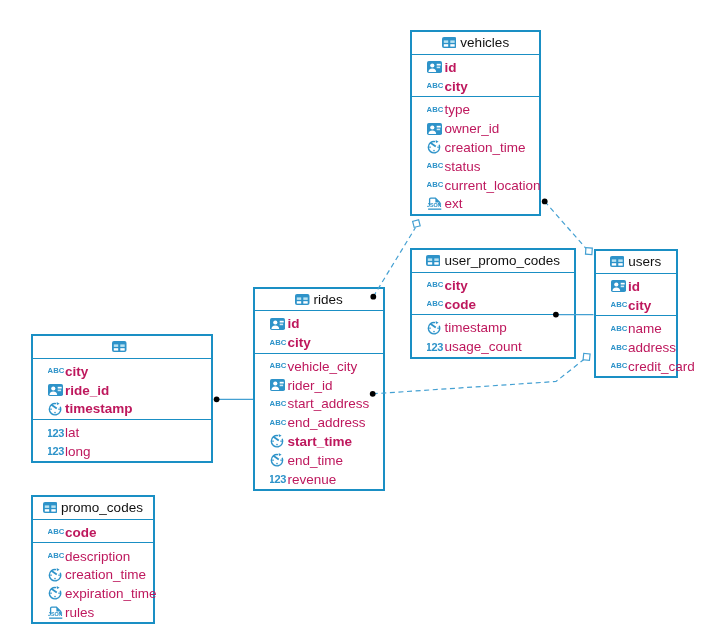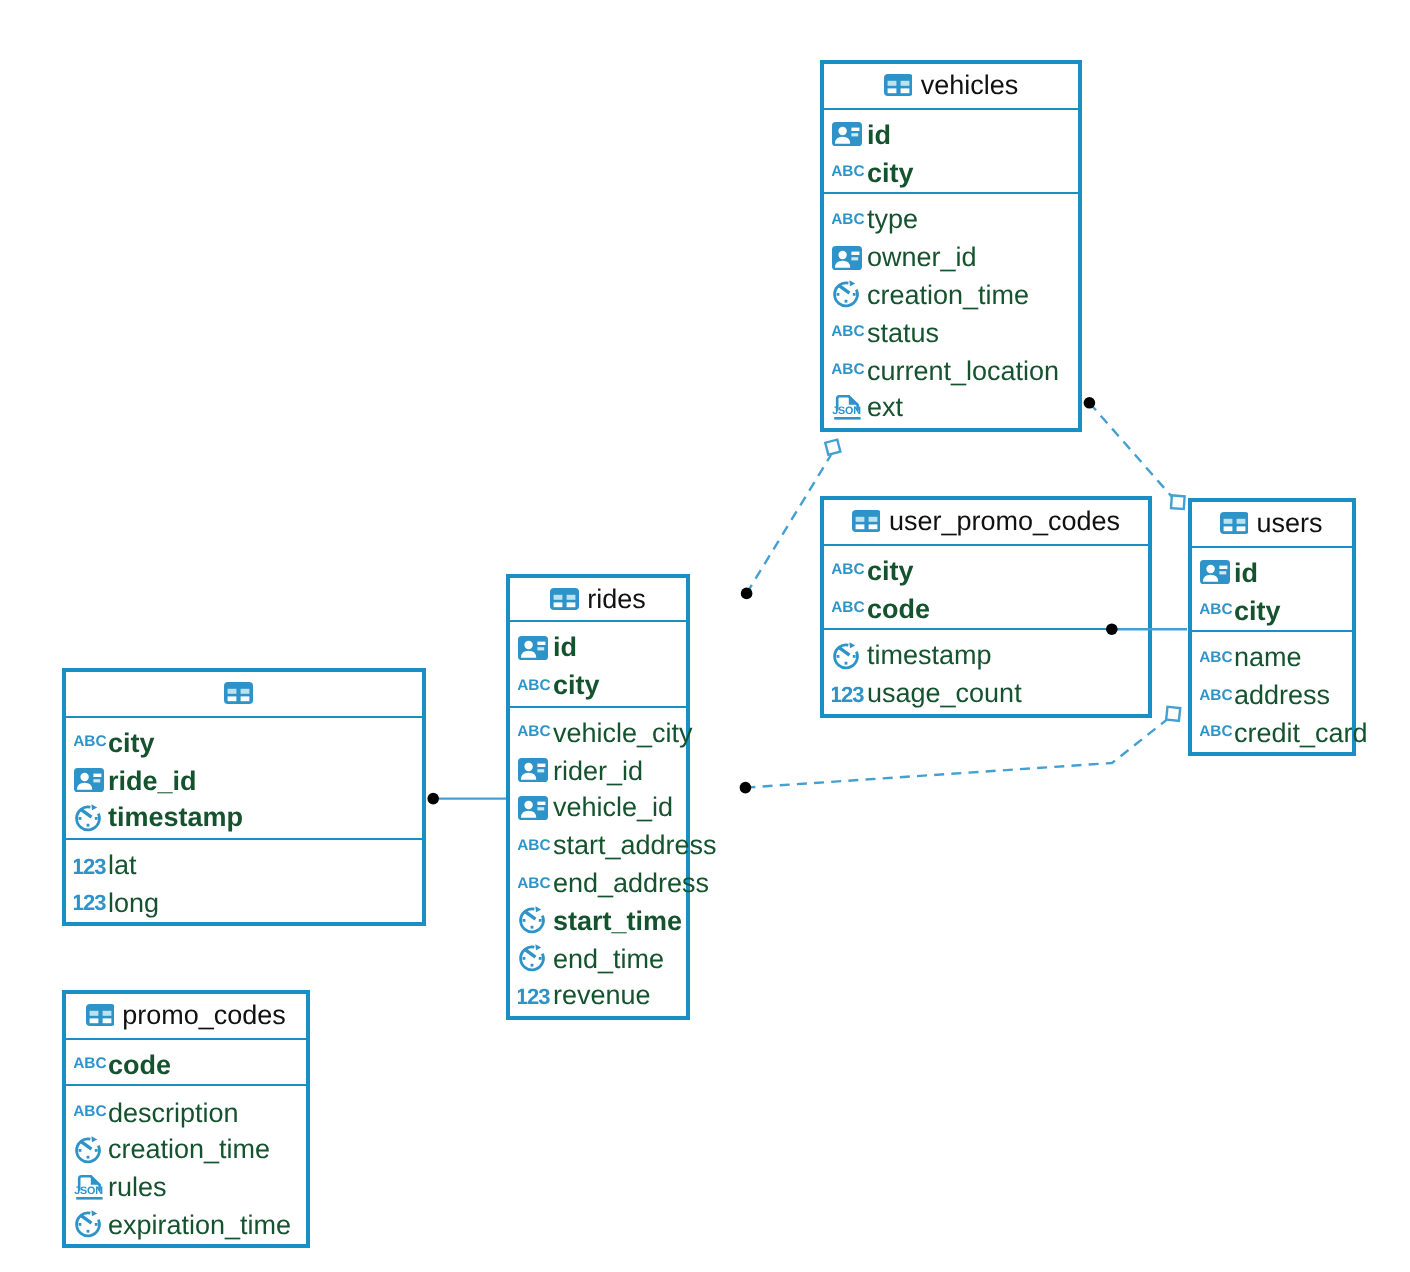--- a/index.html
+++ b/index.html
@@ -2,21 +2,21 @@
 <html><head><meta charset="utf-8">
 <style>
 html,body{margin:0;padding:0;}
 body{width:705px;height:636px;position:relative;background:#fff;font-family:"Liberation Sans",sans-serif;overflow:hidden;}
 .tbl{position:absolute;background:#fff;border:2px solid #1a8fc4;box-sizing:border-box;}
 .hdr{height:21.5px;display:flex;align-items:center;justify-content:center;border-bottom:1px solid #1a8fc4;font-size:13.5px;color:#111111;}
 .hdr svg{margin-right:4px;flex:none;}
 .hnm{white-space:nowrap;}
 .sec{padding:3.4px 0 0.6px 0;}
 .sec + .sec{border-top:1px solid #1a8fc4;}
-.row{height:18.8px;display:flex;align-items:center;padding-left:4px;font-size:13.5px;color:#14532d;white-space:nowrap;}
+.row{height:18.8px;display:flex;align-items:center;padding-left:15px;font-size:13.5px;color:#be185d;white-space:nowrap;}
 .ic{width:17.5px;flex:none;display:flex;align-items:center;}
 .ov{position:absolute;left:0;top:0;pointer-events:none;}
 </style></head>
 <body>
 <div class="tbl" style="left:410px;top:30px;width:131px">
 <div class="hdr">
       <svg width="14.5" height="11" viewBox="0 0 14.5 11">
         <rect width="14.5" height="11" rx="2" fill="#2e93c9"></rect>
         <rect x="1.8" y="3.4" width="4.4" height="2.5" fill="#b9e3f2"></rect>
         <rect x="8.3" y="3.4" width="4.4" height="2.5" fill="#b9e3f2"></rect>
@@ -216,21 +216,21 @@
       <div class="row" style="font-weight:400">
         <span class="ic">
           <svg width="16.5" height="10" viewBox="0 0 16.5 10">
             <text x="-0.4" y="6.9" font-family="Liberation Sans, sans-serif" font-size="7.7" font-weight="bold" fill="#2e93c9" letter-spacing="0">ABC</text>
           </svg>
         </span>
         <span class="nm">credit_card</span>
       </div>
     </div>
 </div>
-<div class="tbl" style="left:253px;top:286.5px;width:92px">
+<div class="tbl" style="left:253px;top:286.5px;width:132px">
 <div class="hdr">
       <svg width="14.5" height="11" viewBox="0 0 14.5 11">
         <rect width="14.5" height="11" rx="2" fill="#2e93c9"></rect>
         <rect x="1.8" y="3.4" width="4.4" height="2.5" fill="#b9e3f2"></rect>
         <rect x="8.3" y="3.4" width="4.4" height="2.5" fill="#b9e3f2"></rect>
         <rect x="1.8" y="7.2" width="4.4" height="2.4" fill="#ffffff"></rect>
         <rect x="8.3" y="7.2" width="4.4" height="2.4" fill="#ffffff"></rect>
       </svg>
       <span class="hnm">rides</span>
     </div>
@@ -269,32 +269,20 @@
         <span class="ic">
           <svg width="15" height="12" viewBox="0 0 15 12">
             <rect width="15" height="12" rx="1.8" fill="#2e93c9"></rect>
             <circle cx="5.3" cy="4.5" r="2.1" fill="#fff"></circle>
             <path d="M1.5 10.9 Q1.5 7.4 5.3 7.4 Q9.1 7.4 9.1 10.9 Z" fill="#fff"></path>
             <rect x="9.7" y="2.8" width="4" height="1.7" fill="#fff"></rect>
             <rect x="9.7" y="5.6" width="3.4" height="1.6" fill="#cfe8f4"></rect>
           </svg>
         </span>
         <span class="nm">rider_id</span>
-      </div>
-      <div class="row" style="font-weight:400">
-        <span class="ic">
-          <svg width="15" height="12" viewBox="0 0 15 12">
-            <rect width="15" height="12" rx="1.8" fill="#2e93c9"></rect>
-            <circle cx="5.3" cy="4.5" r="2.1" fill="#fff"></circle>
-            <path d="M1.5 10.9 Q1.5 7.4 5.3 7.4 Q9.1 7.4 9.1 10.9 Z" fill="#fff"></path>
-            <rect x="9.7" y="2.8" width="4" height="1.7" fill="#fff"></rect>
-            <rect x="9.7" y="5.6" width="3.4" height="1.6" fill="#cfe8f4"></rect>
-          </svg>
-        </span>
-        <span class="nm">vehicle_id</span>
       </div>
       <div class="row" style="font-weight:400">
         <span class="ic">
           <svg width="16.5" height="10" viewBox="0 0 16.5 10">
             <text x="-0.4" y="6.9" font-family="Liberation Sans, sans-serif" font-size="7.7" font-weight="bold" fill="#2e93c9" letter-spacing="0">ABC</text>
           </svg>
         </span>
         <span class="nm">start_address</span>
       </div>
       <div class="row" style="font-weight:400">
@@ -440,44 +428,44 @@
           <svg width="14.5" height="14.5" viewBox="0 0 14.5 14.5">
             <path d="M12.17 4.79 A5.7 5.7 0 1 1 8.19 1.62" fill="none" stroke="#2e93c9" stroke-width="1.4"></path>
             <path d="M8.75 6.55 L3.05 2.45" stroke="#2e93c9" stroke-width="1.7"></path>
             <polygon points="8.7,0.1 11.6,1.8 9.0,3.1" fill="#2e93c9"></polygon>
             <rect x="2.3" y="6.5" width="1.4" height="1.4" fill="#2e93c9"></rect>
             <rect x="10.4" y="6.5" width="1.4" height="1.4" fill="#2e93c9"></rect>
             <rect x="6.3" y="9.9" width="1.4" height="1.4" fill="#2e93c9"></rect>
           </svg>
         </span>
         <span class="nm">creation_time</span>
+      </div>
+      <div class="row" style="font-weight:400">
+        <span class="ic">
+          <svg width="14.5" height="14.5" viewBox="0 0 14.5 14.5">
+            <path d="M12.17 4.79 A5.7 5.7 0 1 1 8.19 1.62" fill="none" stroke="#2e93c9" stroke-width="1.4"></path>
+            <path d="M8.75 6.55 L3.05 2.45" stroke="#2e93c9" stroke-width="1.7"></path>
+            <polygon points="8.7,0.1 11.6,1.8 9.0,3.1" fill="#2e93c9"></polygon>
+            <rect x="2.3" y="6.5" width="1.4" height="1.4" fill="#2e93c9"></rect>
+            <rect x="10.4" y="6.5" width="1.4" height="1.4" fill="#2e93c9"></rect>
+            <rect x="6.3" y="9.9" width="1.4" height="1.4" fill="#2e93c9"></rect>
+          </svg>
+        </span>
+        <span class="nm">expiration_time</span>
       </div>
       <div class="row" style="font-weight:400">
         <span class="ic">
           <svg width="15.5" height="13.5" viewBox="0 0 15.5 13.5">
             <path d="M2.6 8.4 V2.3 Q2.6 1.1 3.8 1.1 H8.4 L12.8 5.4 V8.4" fill="none" stroke="#2e93c9" stroke-width="1.3"></path>
             <path d="M8.4 1.1 L8.4 5.4 L12.8 5.4 Z" fill="#2e93c9"></path>
             <text x="0.1" y="9.9" font-family="Liberation Sans, sans-serif" font-size="5.4" font-weight="bold" fill="#2e93c9" letter-spacing="-0.1">JSON</text>
             <rect x="1.1" y="11.5" width="13.2" height="1.3" fill="#2e93c9"></rect>
           </svg>
         </span>
         <span class="nm">rules</span>
-      </div>
-      <div class="row" style="font-weight:400">
-        <span class="ic">
-          <svg width="14.5" height="14.5" viewBox="0 0 14.5 14.5">
-            <path d="M12.17 4.79 A5.7 5.7 0 1 1 8.19 1.62" fill="none" stroke="#2e93c9" stroke-width="1.4"></path>
-            <path d="M8.75 6.55 L3.05 2.45" stroke="#2e93c9" stroke-width="1.7"></path>
-            <polygon points="8.7,0.1 11.6,1.8 9.0,3.1" fill="#2e93c9"></polygon>
-            <rect x="2.3" y="6.5" width="1.4" height="1.4" fill="#2e93c9"></rect>
-            <rect x="10.4" y="6.5" width="1.4" height="1.4" fill="#2e93c9"></rect>
-            <rect x="6.3" y="9.9" width="1.4" height="1.4" fill="#2e93c9"></rect>
-          </svg>
-        </span>
-        <span class="nm">expiration_time</span>
       </div>
     </div>
 </div>
 <svg class="ov" width="705" height="636" viewBox="0 0 705 636">
     <line x1="373.3" y1="296.7" x2="415.5" y2="227.5" stroke="#44a0d2" stroke-width="1.2" stroke-dasharray="5 3.6"></line>
     <circle cx="373.3" cy="296.7" r="2.9" fill="#000"></circle>
     <rect x="413.29999999999995" y="220.5" width="6.2" height="6.2" fill="#fff" stroke="#44a0d2" stroke-width="1.2" transform="rotate(-14.5 416.4 223.6)"></rect>
     <line x1="544.7" y1="201.4" x2="586.3" y2="248.8" stroke="#44a0d2" stroke-width="1.2" stroke-dasharray="5 3.6"></line>
     <circle cx="544.7" cy="201.4" r="2.9" fill="#000"></circle>
     <rect x="585.6999999999999" y="247.9" width="6.4" height="6.4" fill="#fff" stroke="#44a0d2" stroke-width="1.2" transform="rotate(4 588.9 251.1)"></rect>

